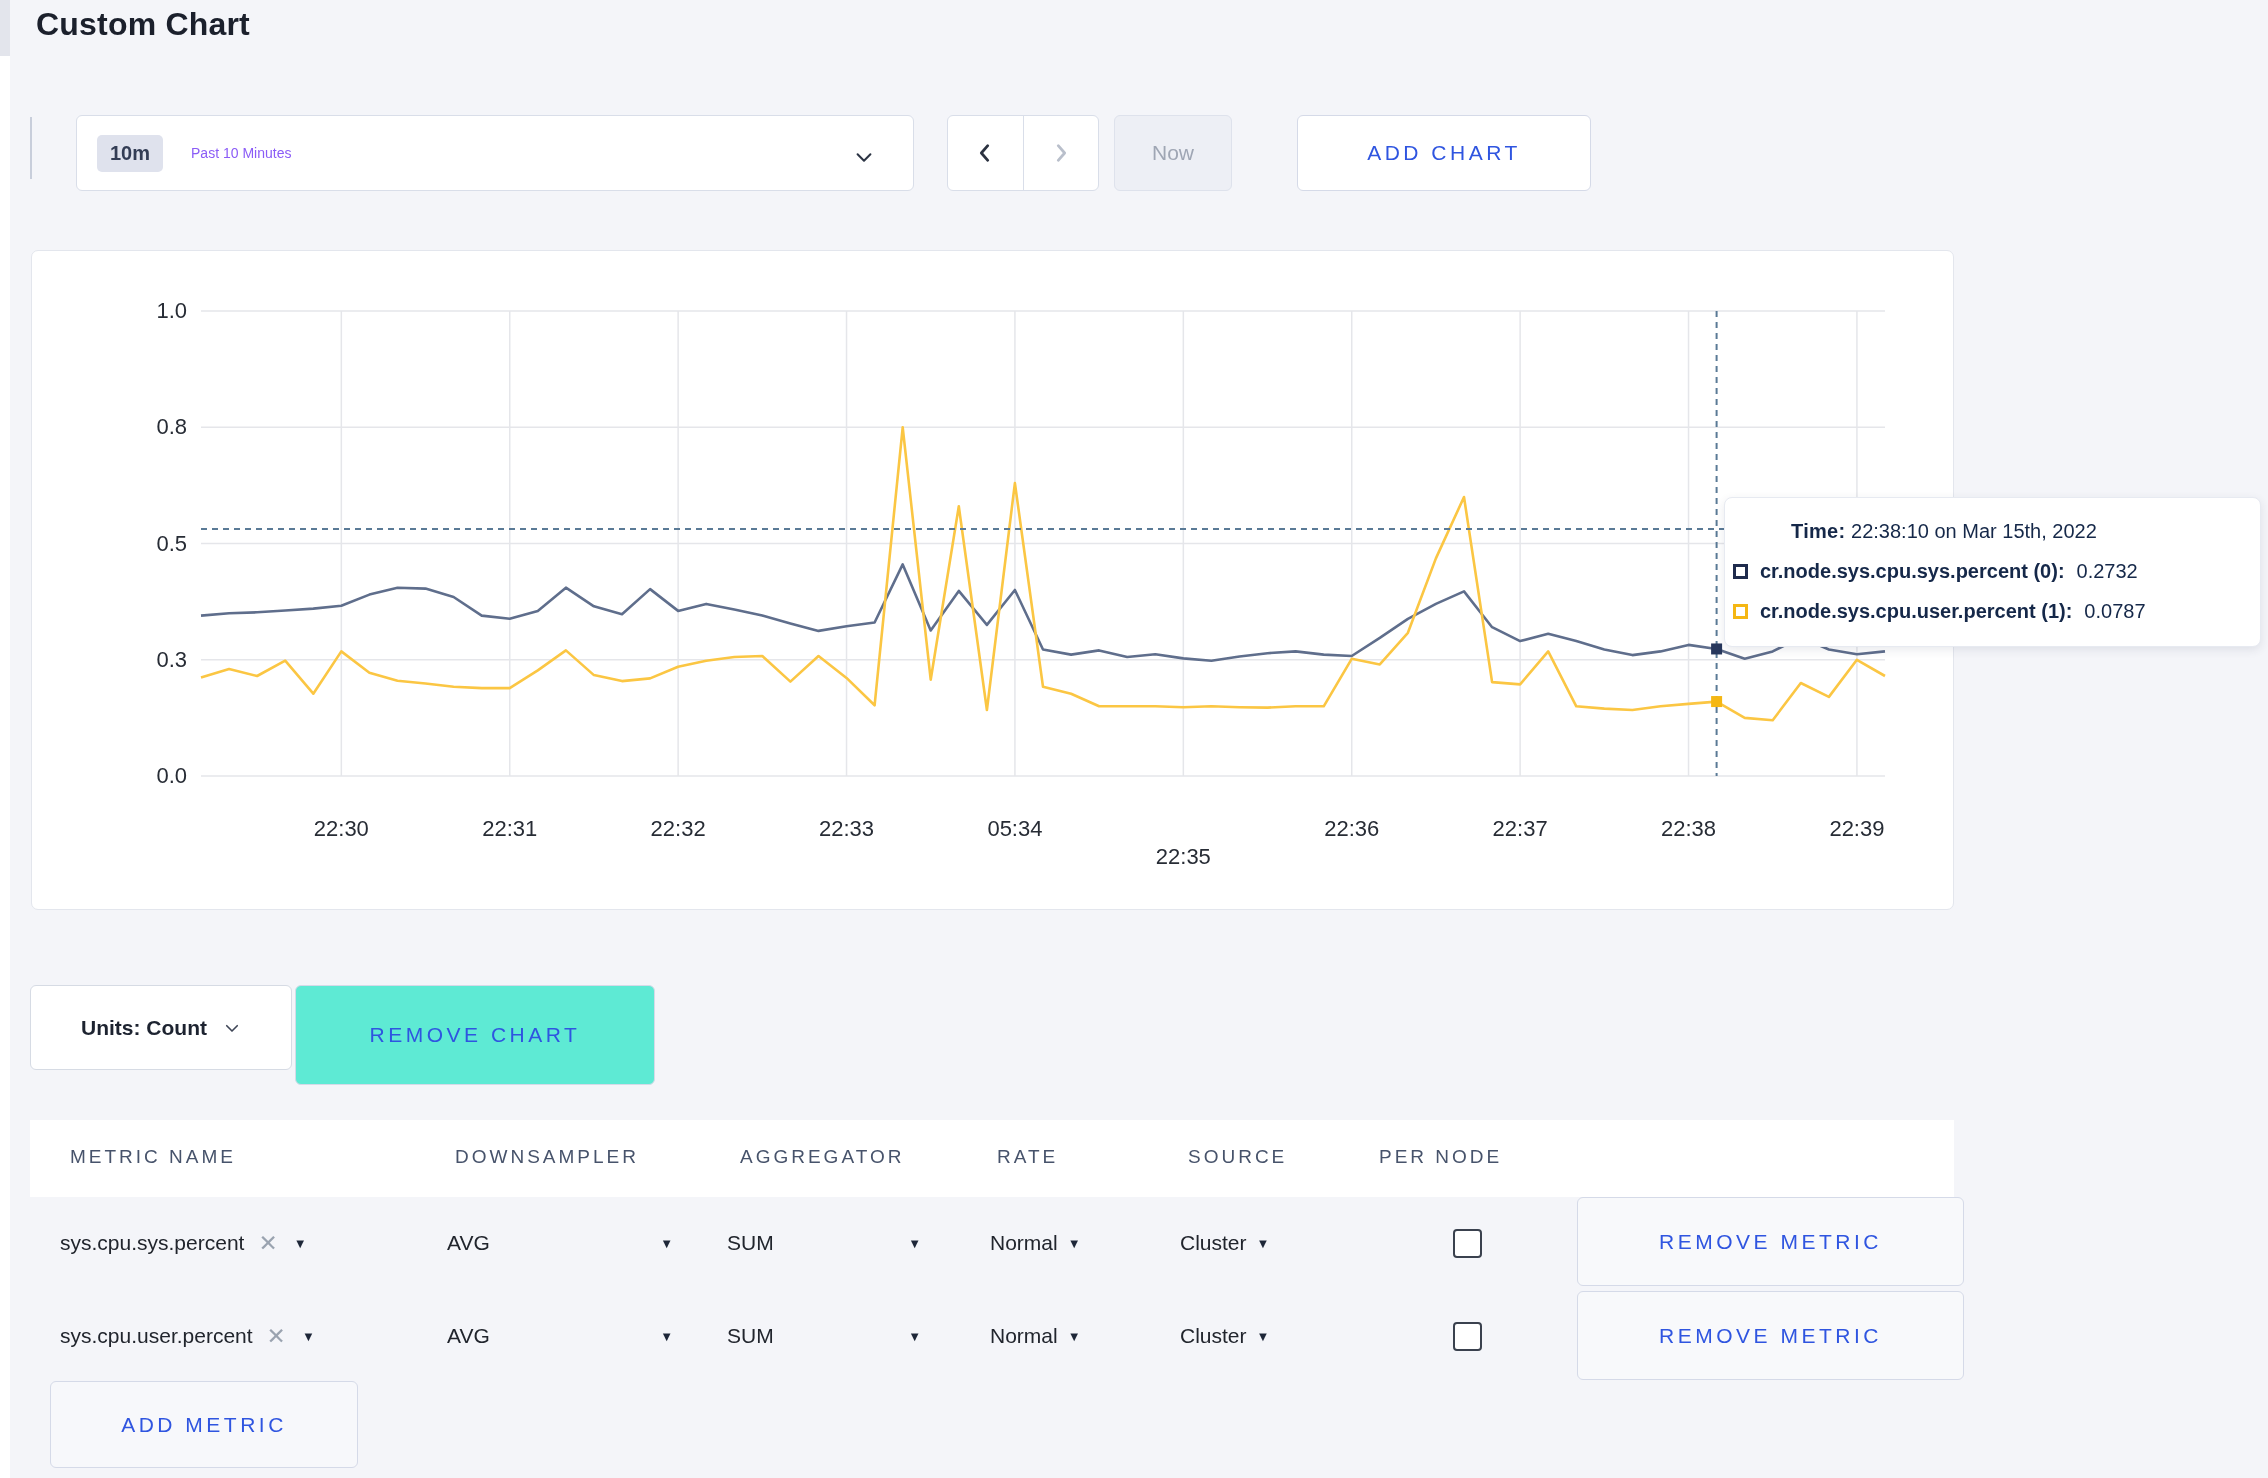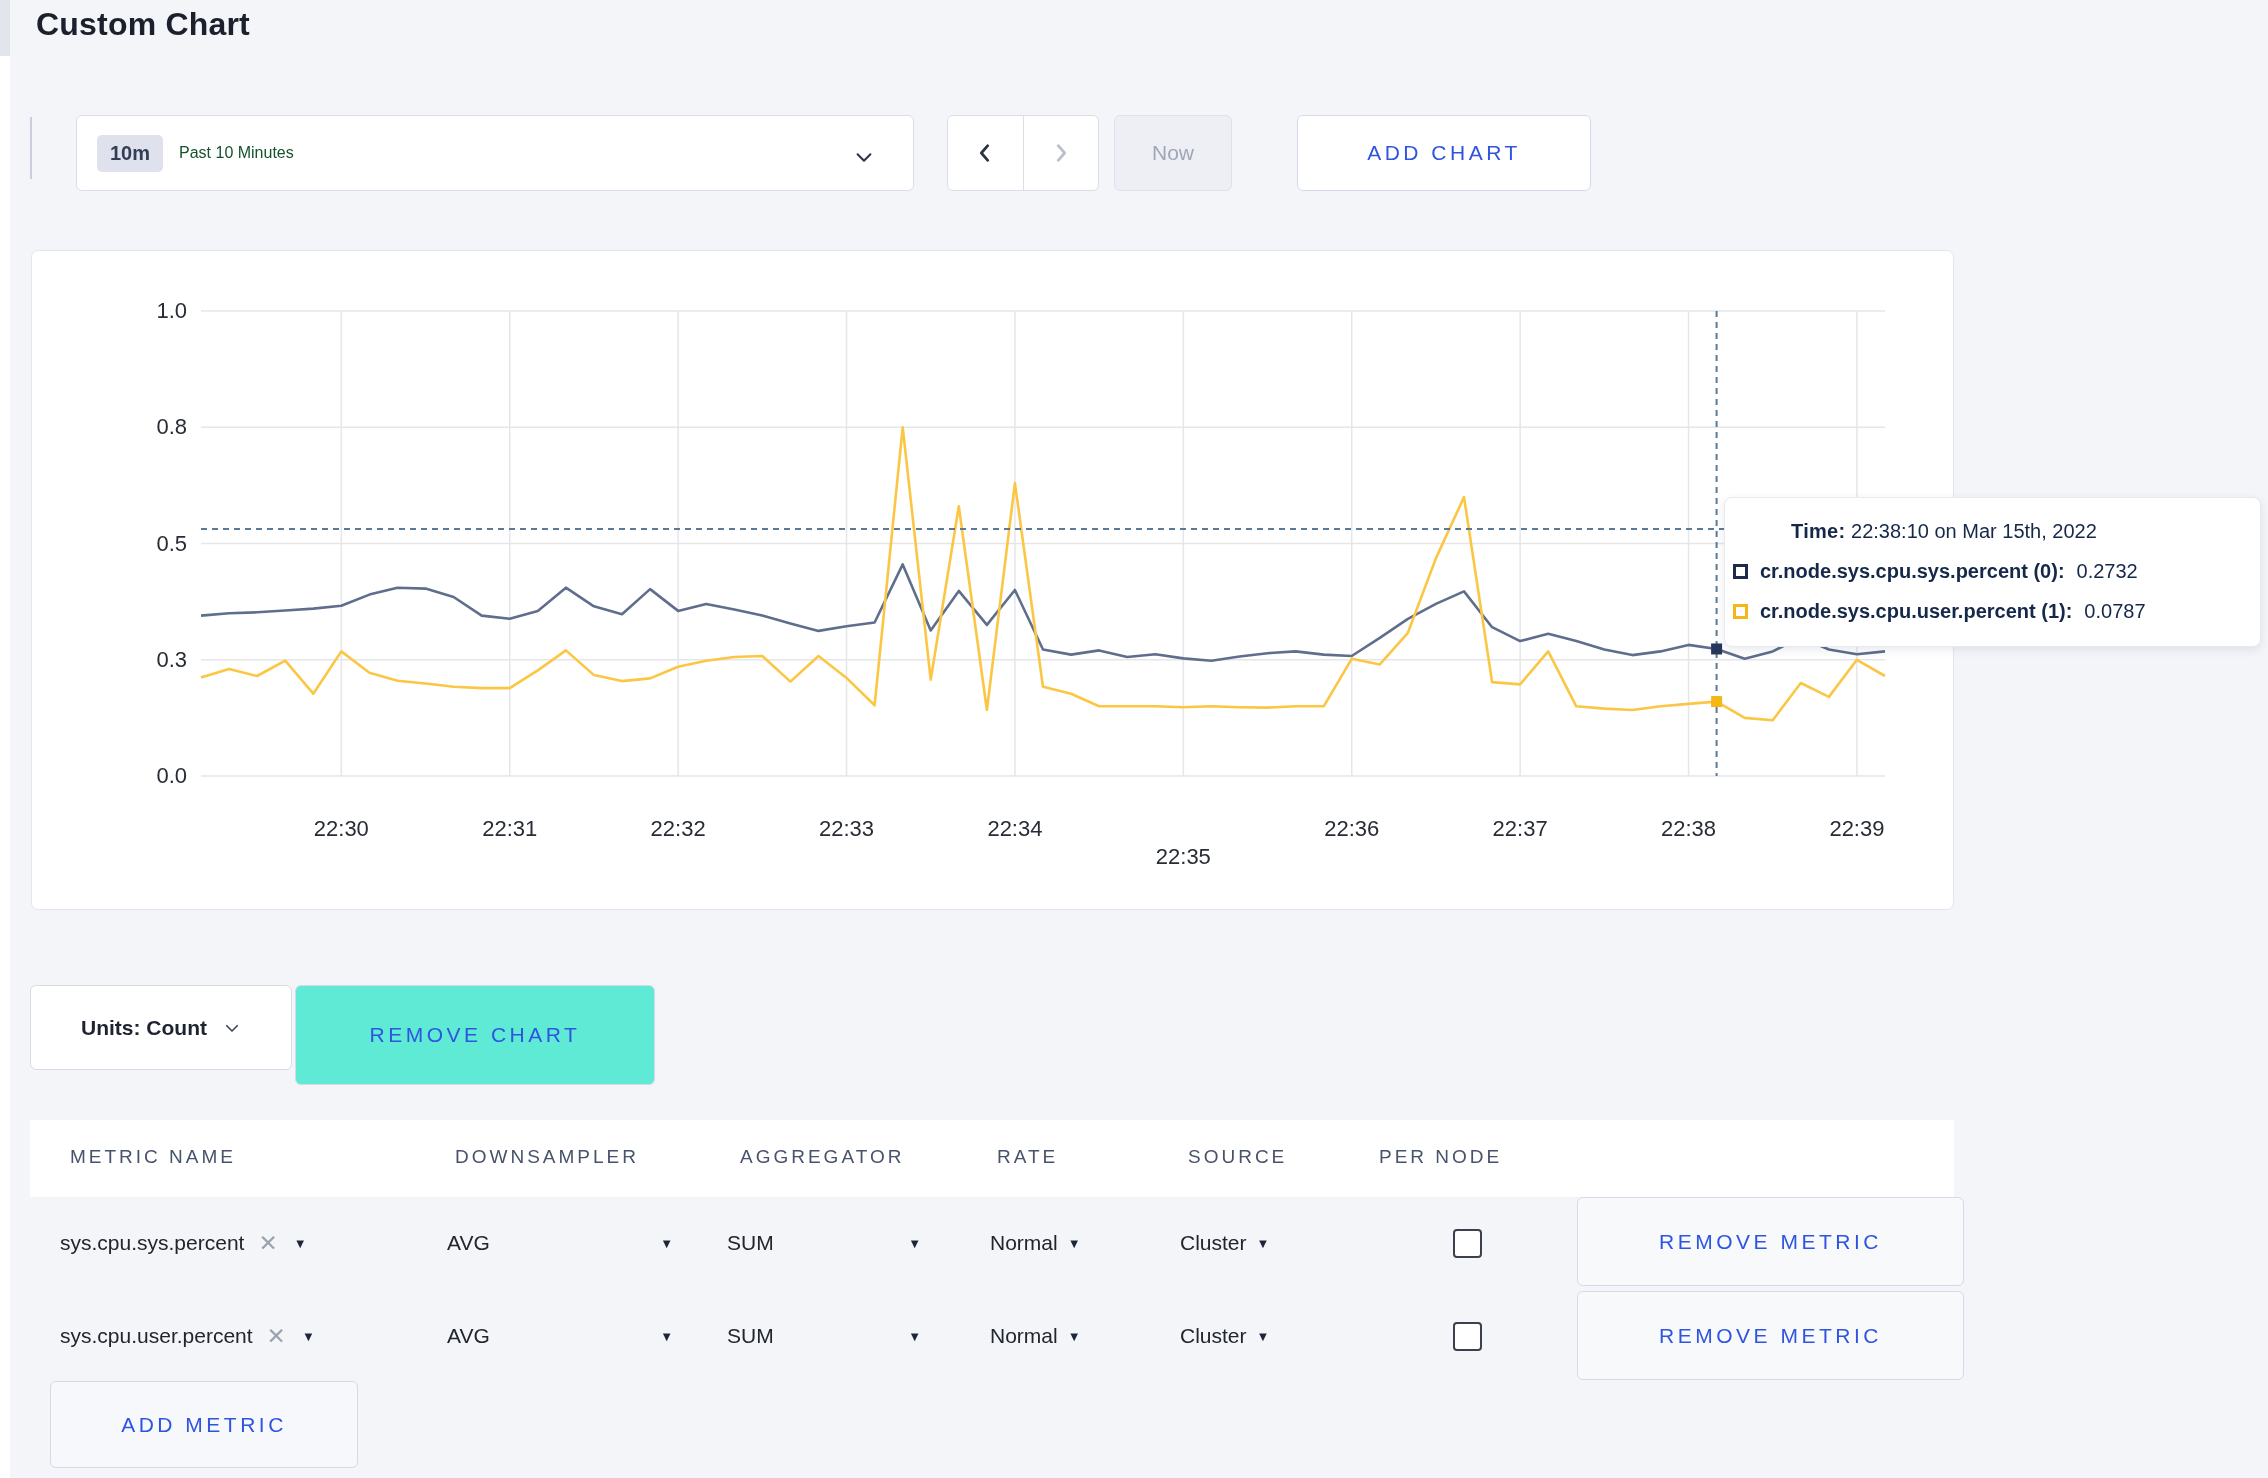--- a/index.html
+++ b/index.html
@@ -11,21 +11,21 @@
   .left-strip-corner { position:absolute; left:0; top:0; width:10px; height:56px; background:#e3e5ec; }
 
   .page-title { position:absolute; left:36px; top:6px; font-size:32px; font-weight:700; color:#1b202c; letter-spacing:0.2px; }
 
   
   .toolbar-divider { position:absolute; left:30px; top:117px; width:2px; height:62px; background:#c8cedb; }
   .time-select { position:absolute; left:76px; top:115px; width:838px; height:76px; background:#fff;
     border:1px solid #d9dee9; border-radius:6px; display:flex; align-items:center; cursor:pointer; }
   .range-badge { margin-left:20px; background:#dfe2ed; border-radius:5px; padding:7px 13px;
     font-size:20px; font-weight:700; color:#333d55; }
-  .range-label { margin-left:16px; font-size:16px; color:#14532d; }
+  .range-label { margin-left:28px; font-size:14px; color:#8b5cf6; }
   .time-select .chev { position:absolute; right:38px; top:30px; }
 
   .pager { position:absolute; left:947px; top:115px; width:152px; height:76px; background:#fff;
     border:1px solid #d9dee9; border-radius:6px; display:flex; }
   .pager .half { flex:1; display:flex; align-items:center; justify-content:center; cursor:pointer; }
   .pager .half + .half { border-left:1px solid #d9dee9; }
 
   .btn-now { position:absolute; left:1114px; top:115px; width:118px; height:76px; background:#edeff5;
     border:1px solid #dee2ec; border-radius:6px; font-size:21px; color:#9fa6b4;
     display:flex; align-items:center; justify-content:center; cursor:default; }
@@ -150,21 +150,21 @@
     <div id="xticks"></div>
   <div class="ytick" style="left: 85px; top: 512px;">0.0</div>
       <div class="ytick" style="left: 85px; top: 395.75px;">0.3</div>
       <div class="ytick" style="left: 85px; top: 279.5px;">0.5</div>
       <div class="ytick" style="left: 85px; top: 163.25px;">0.8</div>
       <div class="ytick" style="left: 85px; top: 47px; text-align: right;">1.0</div>
       <div class="xtick" style="left: 259.333px; top: 565px;">22:30</div>
       <div class="xtick" style="left: 427.733px; top: 565px;">22:31</div>
       <div class="xtick" style="left: 596.133px; top: 565px;">22:32</div>
       <div class="xtick" style="left: 764.533px; top: 565px;">22:33</div>
-      <div class="xtick" style="left: 932.933px; top: 565px;">22:34</div>
+      <div class="xtick" style="left: 932.933px; top: 565px;">05:34</div>
       <div class="xtick" style="left: 1101.33px; top: 565px; margin-top: 28px;">22:35</div>
       <div class="xtick" style="left: 1269.73px; top: 565px;">22:36</div>
       <div class="xtick" style="left: 1438.13px; top: 565px;">22:37</div>
       <div class="xtick" style="left: 1606.53px; top: 565px;">22:38</div>
       <div class="xtick" style="left: 1774.93px; top: 565px;">22:39</div>
     </div>
 
   <div class="tooltip">
     <div class="tt-time">
       <span class="lbl">Time:</span>

